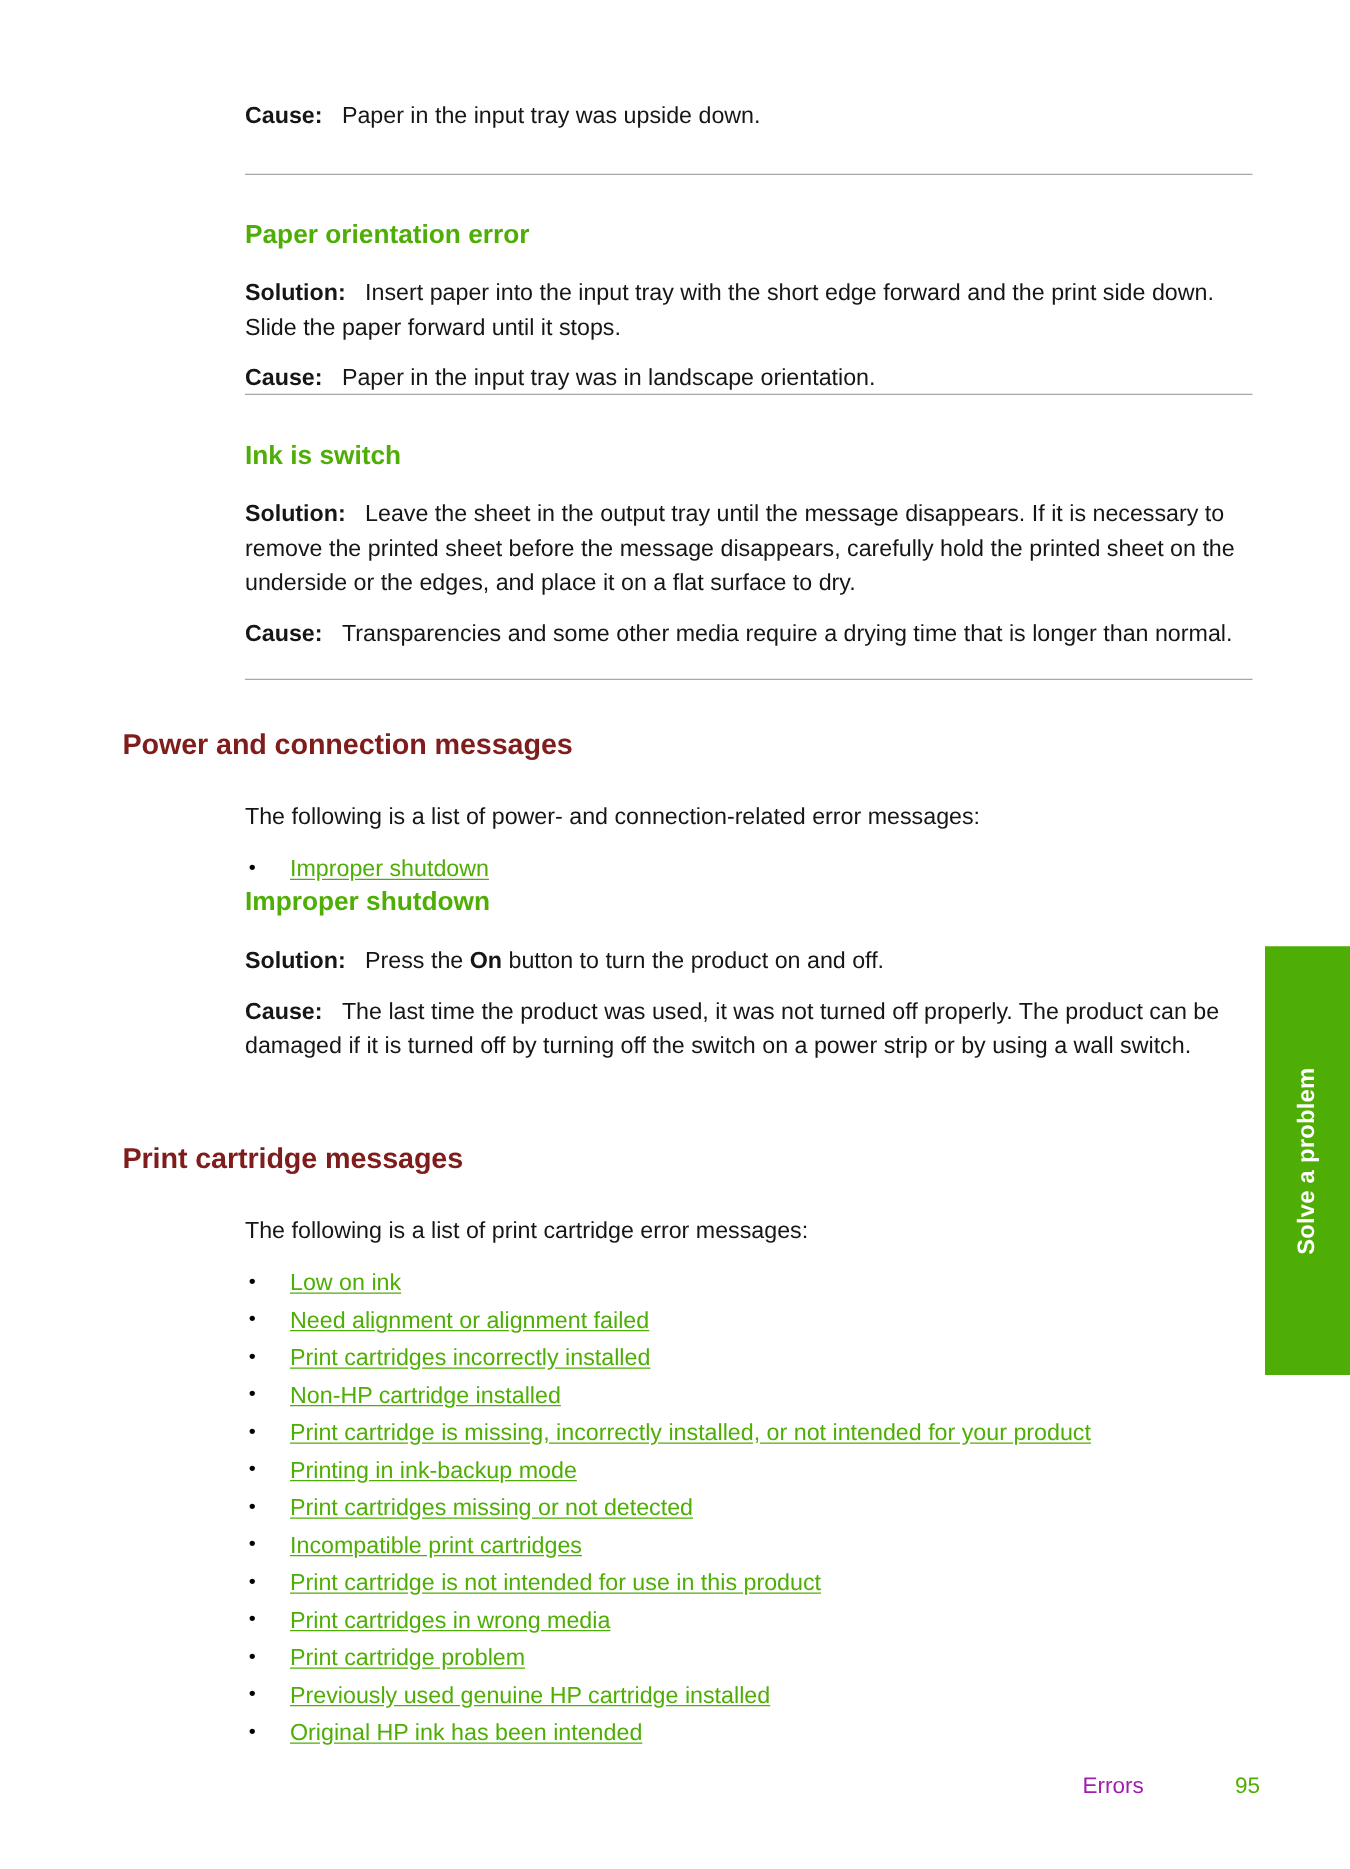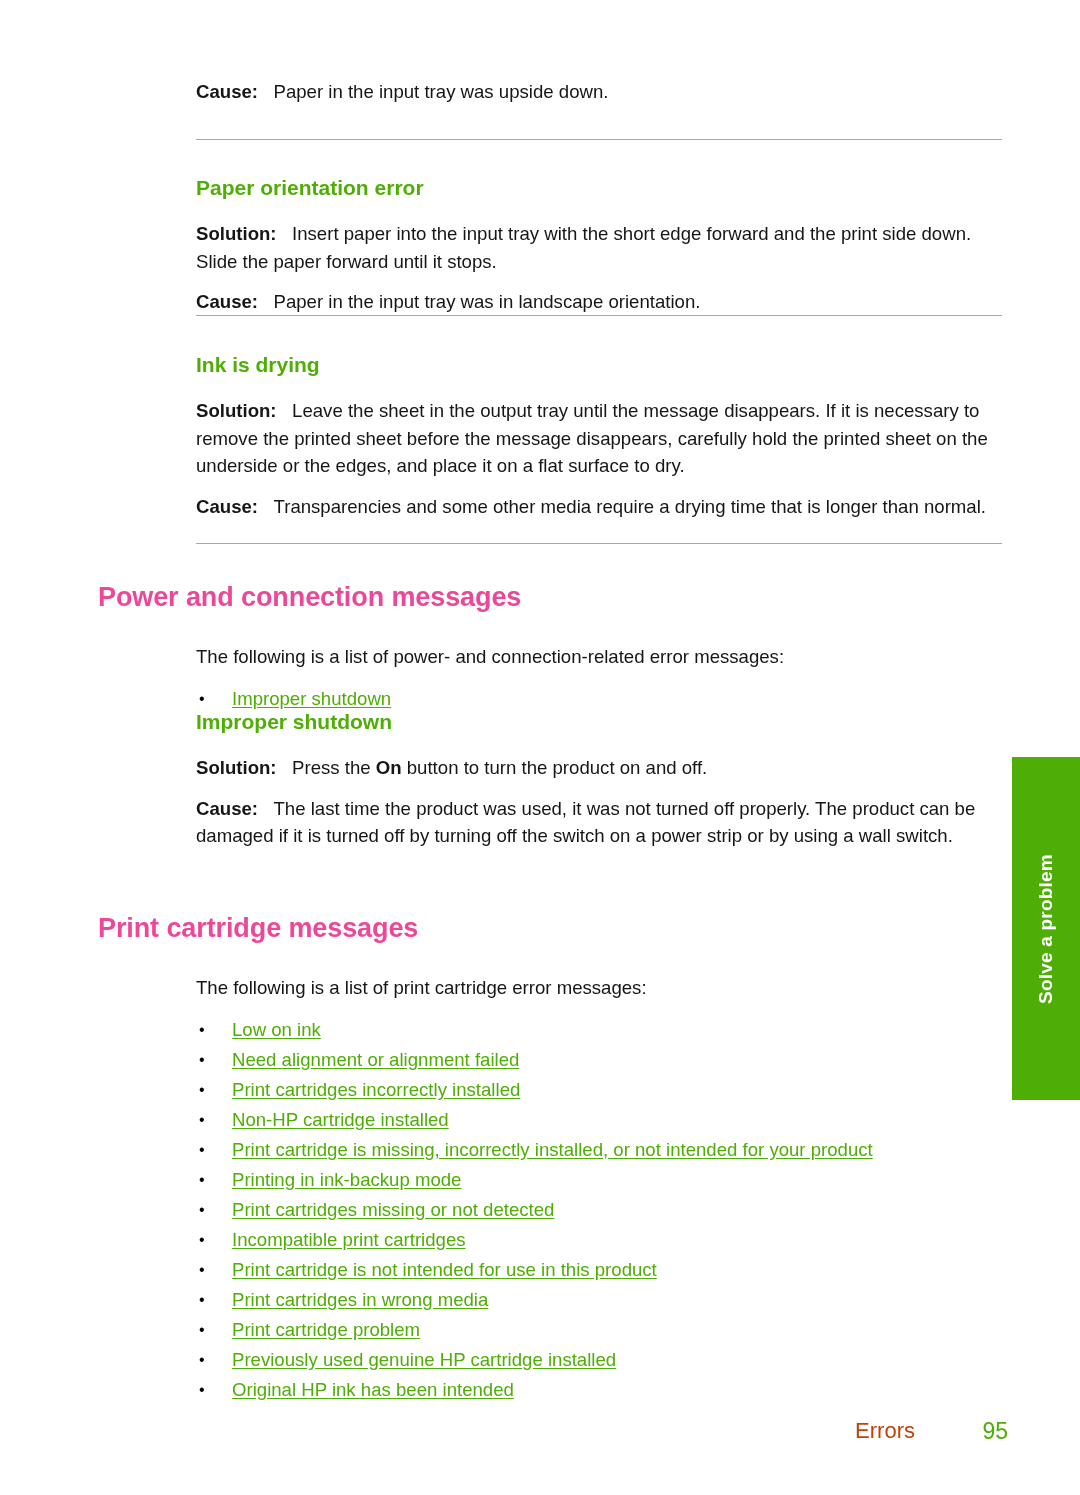--- a/index.html
+++ b/index.html
@@ -25,22 +25,22 @@
   
   .content {
     position: absolute;
     left: 98px;
     top: 78px;
     width: 910px;
   }
 
   
   .h1 {
-    color: #ec4899;
-    font-size: 27px;
+    color: #7f1d1d;
+    font-size: 23px;
     font-weight: bold;
     letter-spacing: -0.1px;
     margin: 0;
     padding: 0;
   }
   .h2 {
     color: #4fae05;
     font-size: 21px;
     font-weight: bold;
     margin: 0;
@@ -133,31 +133,31 @@
     position: absolute;
     left: 98px;
     top: 1418px;
     width: 910px;
     height: 26px;
   }
   .footer .footer-chapter {
     position: absolute;
     right: 93px;
     top: 0;
-    color: #c2410c;
-    font-size: 22px;
+    color: #a21caf;
+    font-size: 18px;
   }
   .footer .footer-page {
     position: absolute;
     right: 0;
     top: 0;
     width: 40px;
     text-align: right;
     color: #4fae05;
-    font-size: 23px;
+    font-size: 18px;
   }
 </style>
 </head>
 <body>
 
 <div class="page">
 
   <div class="content">
 
     <div class="body-indent">
@@ -173,21 +173,21 @@
     <div class="body-indent">
       <p class="txt"><span class="b">Solution:</span>&nbsp;&nbsp;&nbsp;<span>Insert paper into the input tray with the short edge forward and the print side down. Slide the paper forward until it stops.</span></p>
       <div class="gap-sm"></div>
       <p class="txt"><span class="b">Cause:</span>&nbsp;&nbsp;&nbsp;<span>Paper in the input tray was in landscape orientation.</span></p>
     </div>
   </div>
 
   <div class="rule" style="top:315px;"></div>
 
   <div style="position:absolute; left:98px; top:353px; width:910px;">
-    <div class="h2">Ink is drying</div>
+    <div class="h2">Ink is switch</div>
     <div class="gap-md"></div>
     <div class="body-indent">
       <p class="txt"><span class="b">Solution:</span>&nbsp;&nbsp;&nbsp;<span>Leave the sheet in the output tray until the message disappears. If it is necessary to remove the printed sheet before the message disappears, carefully hold the printed sheet on the underside or the edges, and place it on a flat surface to dry.</span></p>
       <div class="gap-sm"></div>
       <p class="txt"><span class="b">Cause:</span>&nbsp;&nbsp;&nbsp;<span>Transparencies and some other media require a drying time that is longer than normal.</span></p>
     </div>
   </div>
 
   <div class="rule" style="top:543px;"></div>
 

